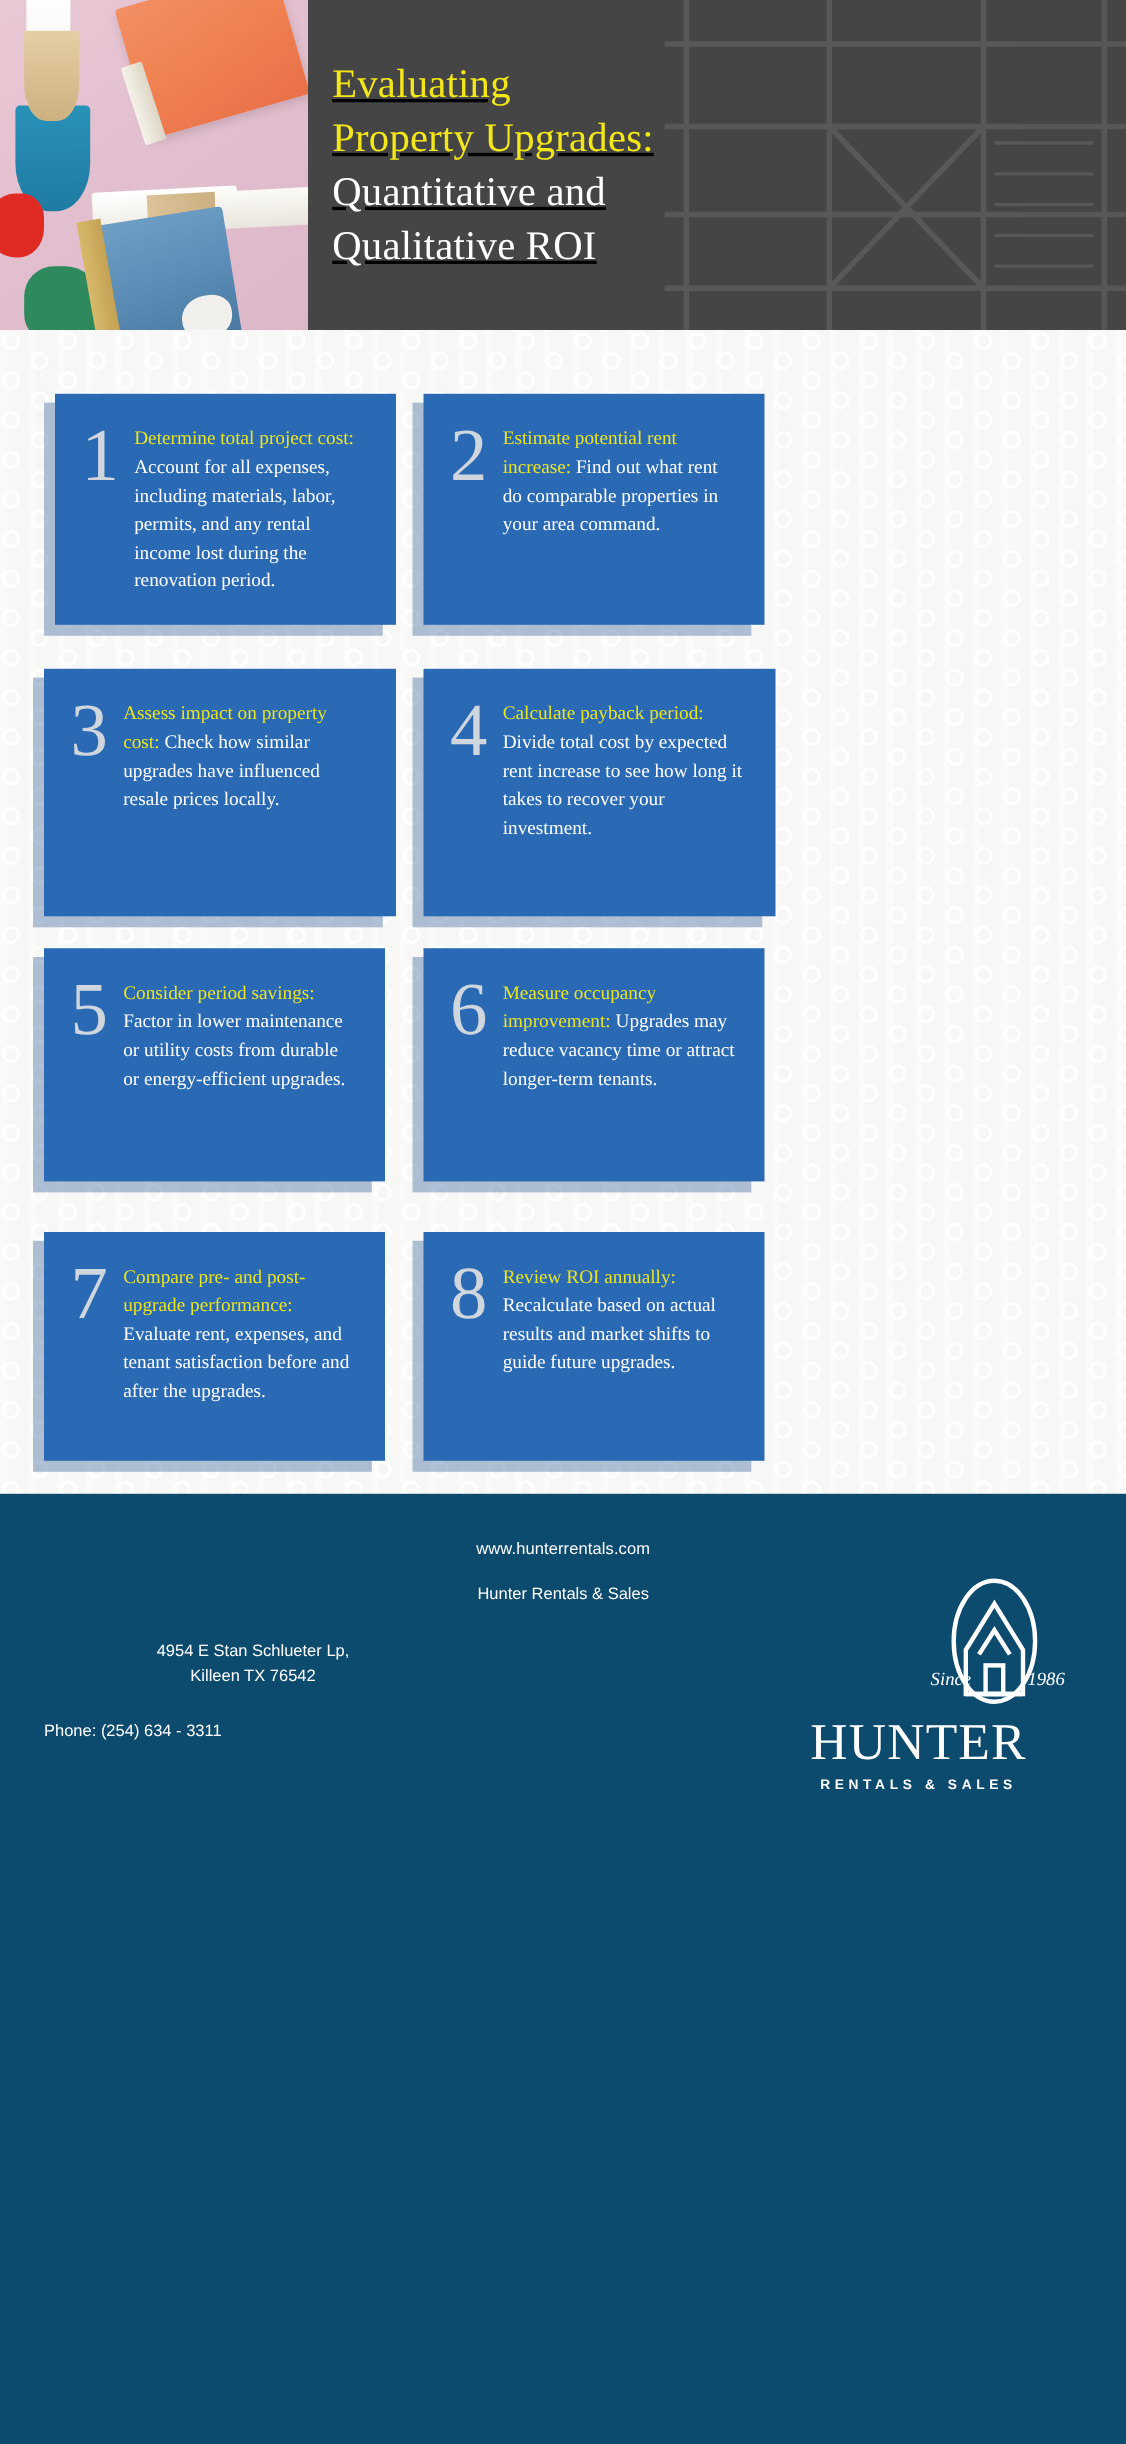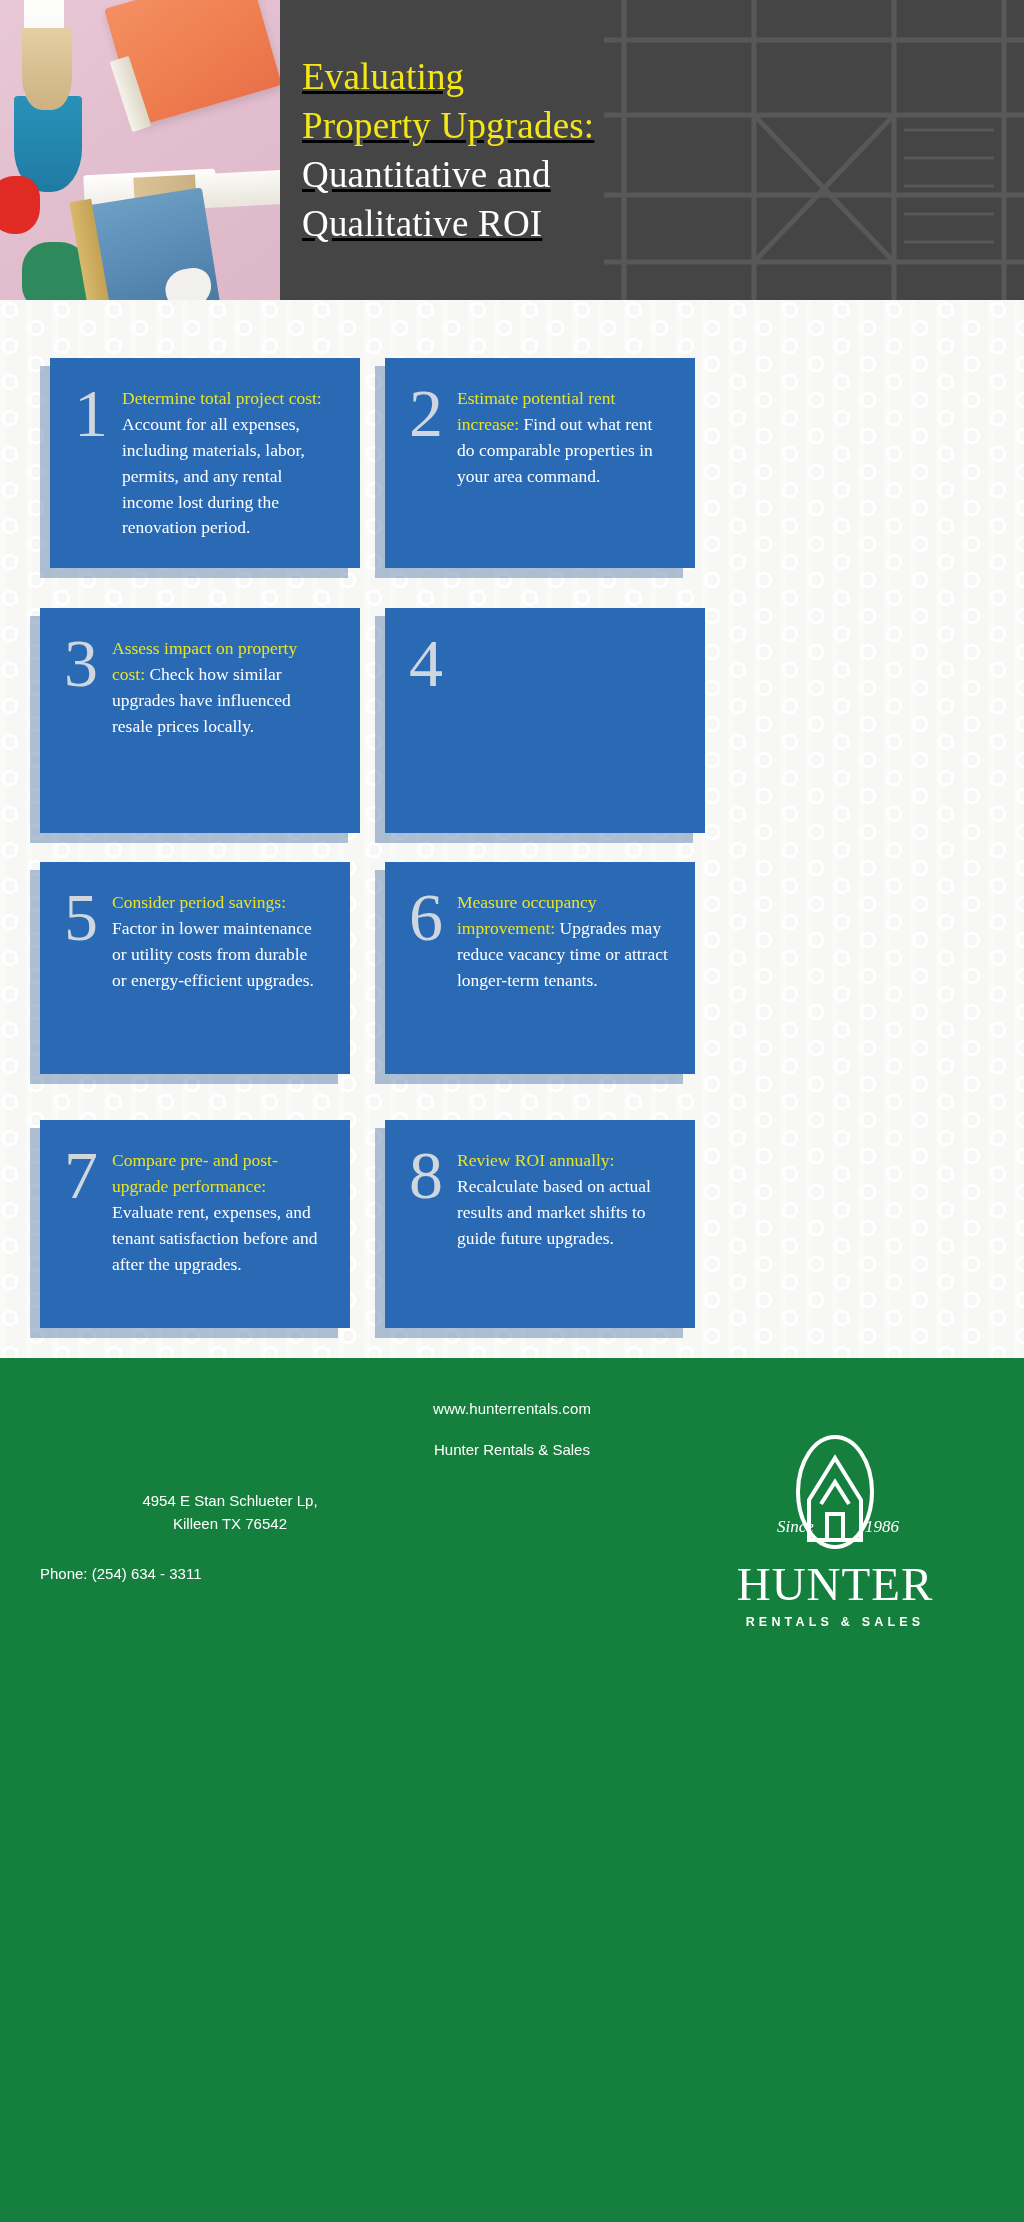--- a/index.html
+++ b/index.html
@@ -132,36 +132,36 @@
     font-size:68px; line-height:.86; color:#cfd6dd; font-weight:400;
     flex:0 0 auto; margin-right:14px; margin-top:-2px;
     font-family:"Liberation Serif", serif;
   }
   .card-text{ font-size:17.5px; line-height:1.48; color:#ffffff; }
   .card-text b{ color:#e9e324; font-weight:400; }
 
   
   .footer{
     position:absolute; left:0; top:1358px; width:1024px; height:864px;
-    background:#15803d; z-index:4; color:#ffffff;
+    background:#0c4a6e; z-index:4; color:#ffffff;
     font-family:"Liberation Sans", sans-serif;
   }
   .f-center{ position:absolute; left:0; top:42px; width:1024px; text-align:center; }
   .f-url{ font-size:15px; letter-spacing:.1px; }
   .f-brand{ font-size:15px; font-weight:400; margin-top:24px; }
   .f-addr{
     position:absolute; left:40px; top:131px; width:380px; text-align:center;
     font-size:15px; line-height:1.55;
   }
   .f-phone{
     position:absolute; left:40px; top:207px; width:380px; text-align:left;
     font-size:15px;
   }
   .f-logo{ position:absolute; left:700px; top:76px; width:270px; text-align:center; }
-  .logo-mark{ width:100%; display:flex; justify-content:center; }
+  .logo-mark{ width:100%; display:flex; justify-content:flex-end; }
   .logo-word{
     font-family:"Liberation Serif", serif; font-size:47px; letter-spacing:1px;
     line-height:1; margin-top:2px;
   }
   .logo-sub{
     font-family:"Liberation Sans", sans-serif; font-size:12.5px;
     letter-spacing:4.2px; margin-top:7px; font-weight:700;
   }
 </style>
 </head>
@@ -246,20 +246,21 @@
         <div class="card-text"><b>Assess impact on property cost:</b><span> Check how similar upgrades have influenced resale prices locally.</span></div>
       </div>
     </div>
   </div>
 
   <div class="card-wrap" style="left:375px; top:308px; width:330px; height:235px;">
     <div class="card-shadow" style="left:0; top:8px; width:318px; height:227px;"></div>
     <div class="card" style="left:10px; top:0; width:320px; height:225px;">
       <div class="card-inner">
         <div class="card-num">4</div>
+        <div class="card-text"><b>Calculate payback period:</b><span> Divide total cost by expected rent increase to see how long it takes to recover your investment.</span></div>
       </div>
     </div>
   </div>
 
   <div class="card-wrap" style="left:30px; top:562px; width:320px; height:222px;">
     <div class="card-shadow" style="left:0; top:8px; width:308px; height:214px;"></div>
     <div class="card" style="left:10px; top:0; width:310px; height:212px;">
       <div class="card-inner">
         <div class="card-num">5</div>
         <div class="card-text"><b>Consider period savings:</b><span> Factor in lower maintenance or utility costs from durable or energy-efficient upgrades.</span></div>

